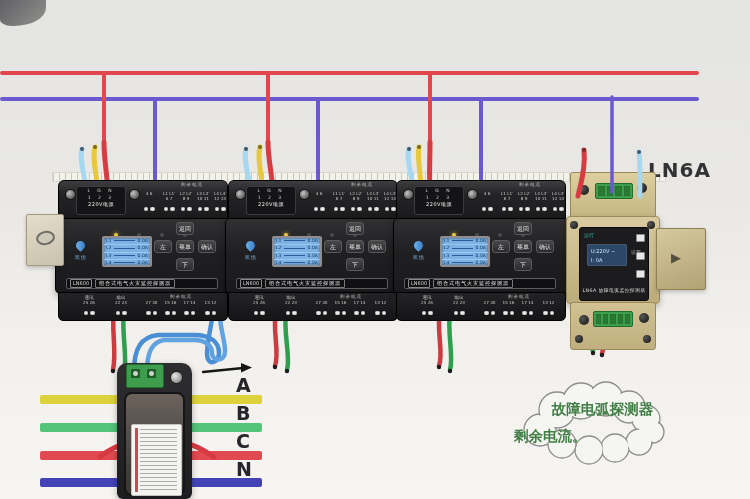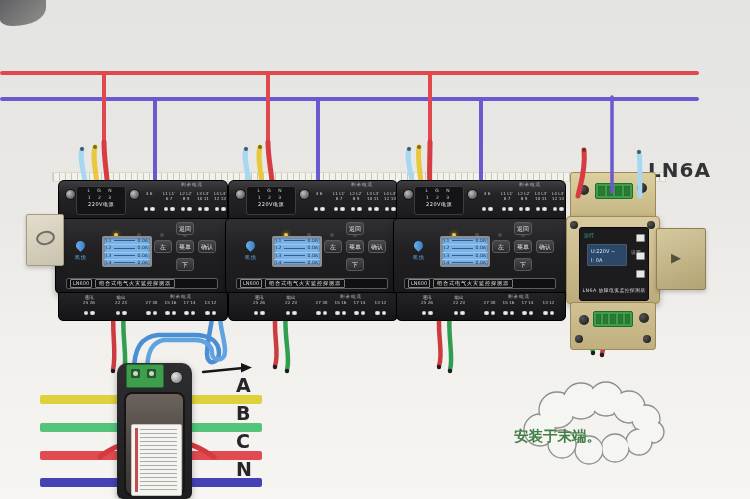--- a/index.html
+++ b/index.html
@@ -158,21 +158,22 @@
       <circle cx="101" cy="19" r="15.5"></circle>
         <circle cx="124" cy="27" r="14.5"></circle>
         <circle cx="141" cy="39" r="12.5"></circle>
       <circle cx="148" cy="52" r="9.5"></circle>
         <circle cx="134" cy="62" r="11.5"></circle>
         <circle cx="110" cy="68" r="12.5"></circle>
       <circle cx="84" cy="70" r="12.5"></circle>
         <circle cx="57" cy="64" r="12.5"></circle>
     </g>
   </svg>
-  <div class="abs bubble-t" style="left:514px;top:427px;width:110px;">安装于末端。</div>
+  <div class="abs bubble-t" style="left:540px;top:400px;width:125px;text-align:center;">故障电弧探测器</div>
+  <div class="abs bubble-t" style="left:514px;top:427px;width:110px;">剩余电流。</div>
 
   <svg class="abs svgl" width="750" height="499" viewBox="0 0 750 499" fill="none" stroke-linecap="round">
 
     <path d="M87,193 C84,172 79,158 82,149" stroke="#a6d8f2" stroke-width="5"></path>
     <path d="M98,193 C96,170 92,157 95,147" stroke="#e8c93e" stroke-width="5"></path>
     <path d="M108,193 C107,172 104,160 104,142" stroke="#d63c42" stroke-width="5"></path>
     <path d="M251,193 C248,172 243,158 246,149" stroke="#a6d8f2" stroke-width="5"></path>
     <path d="M263,193 C261,170 257,157 260,147" stroke="#e8c93e" stroke-width="5"></path>
     <path d="M273,193 C272,172 268,160 268,142" stroke="#d63c42" stroke-width="5"></path>
     <path d="M414,193 C411,172 406,158 409,149" stroke="#a6d8f2" stroke-width="5"></path>

